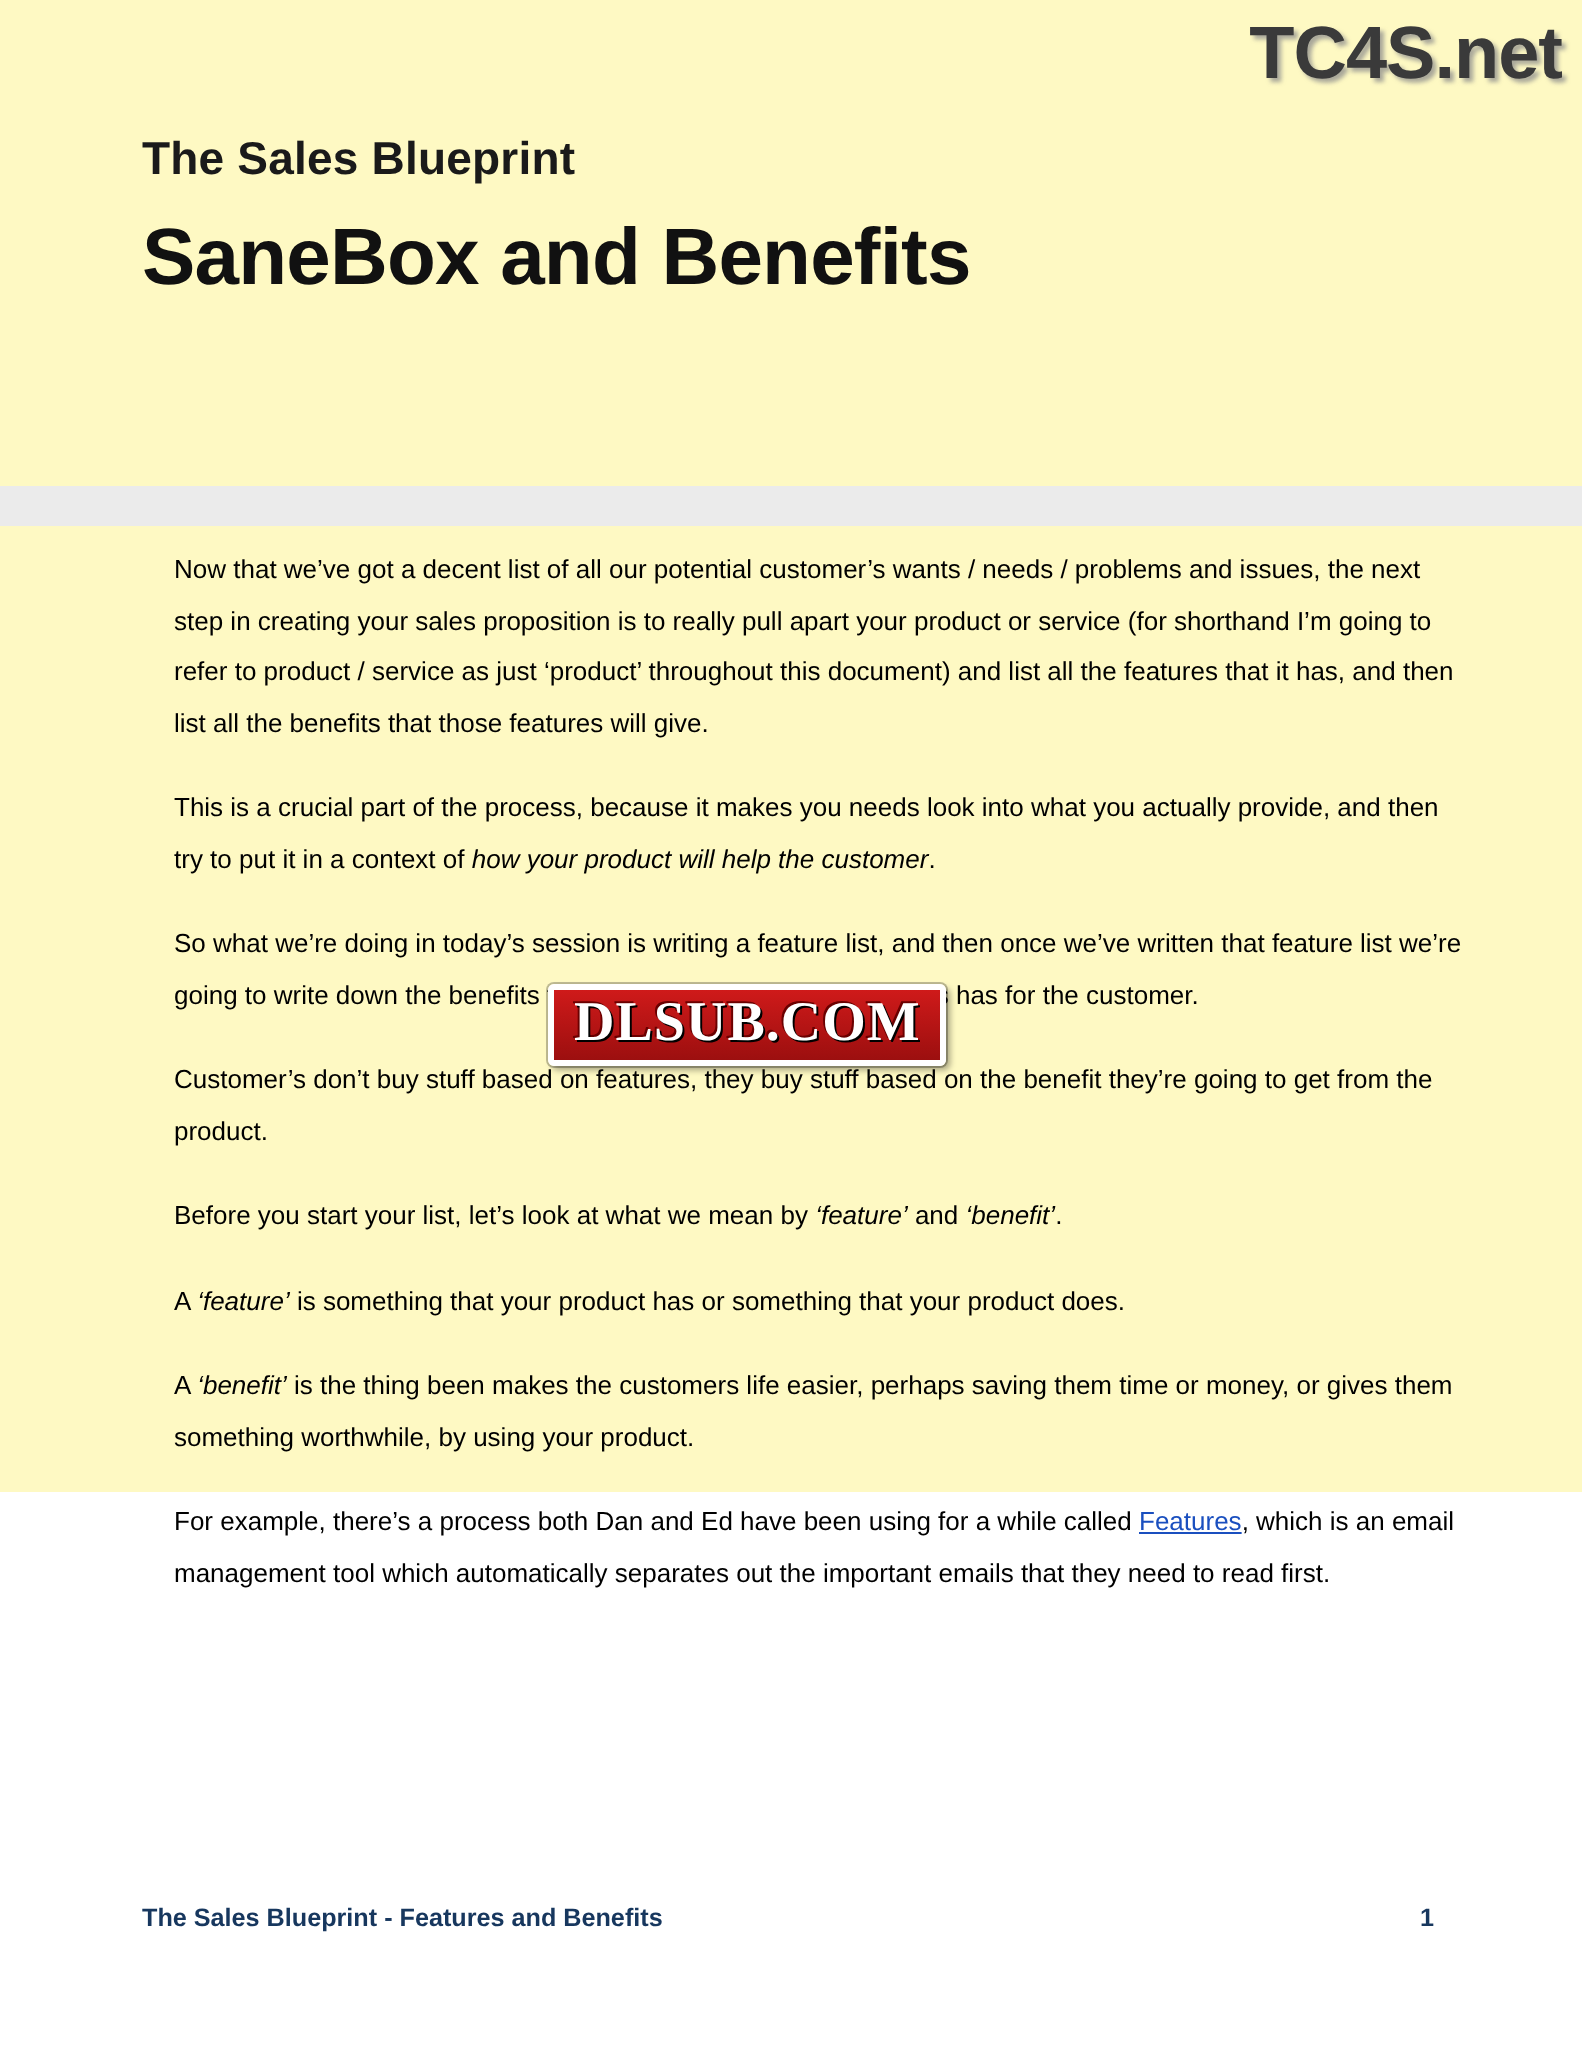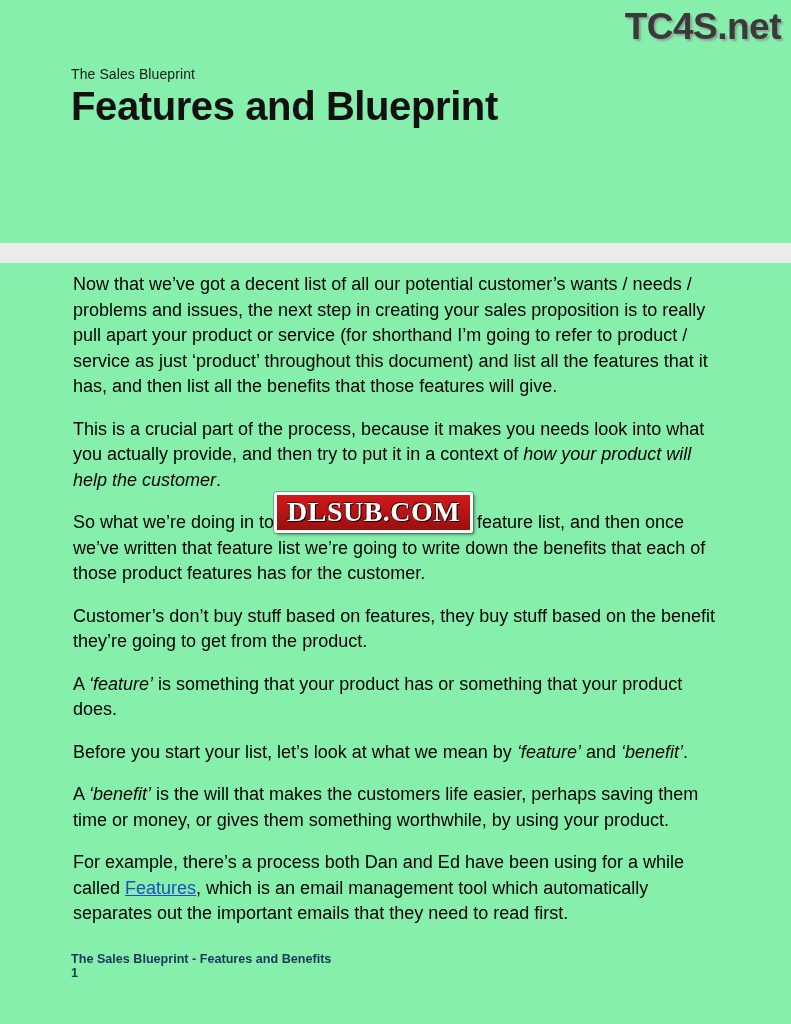--- a/index.html
+++ b/index.html
@@ -13,22 +13,22 @@
     position: relative;
     font-family: "Liberation Sans", sans-serif;
     overflow: hidden;
   }
 
   
   .page {
     position: absolute;
     left: 0; top: 0;
     width: 791px;
-    height: 1024px;
-    background: #86efac;
+    height: 746px;
+    background: #fef9c3;
     box-sizing: border-box;
   }
 
   
   .brand-topright {
     position: absolute;
     top: 6px;
     right: 10px;
     font-family: "Liberation Sans", sans-serif;
     font-weight: bold;
@@ -40,25 +40,25 @@
   }
 
   
   .header-block {
     position: absolute;
     left: 71px;
     top: 66px;
     width: 650px;
   }
   .doc-eyebrow {
-    font-size: 14px;
-    font-weight: normal;
+    font-size: 23px;
+    font-weight: bold;
     color: #1a1a1a;
     letter-spacing: 0.1px;
-    margin: 0 0 0 0;
+    margin: 0 0 12px 0;
     line-height: 1.2;
   }
   .doc-title {
     font-size: 40px;
     font-weight: bold;
     color: #111111;
     letter-spacing: -0.4px;
     margin: 0;
     line-height: 1.15;
   }
@@ -69,24 +69,24 @@
     left: 0;
     top: 243px;
     width: 791px;
     height: 20px;
     background: #ebebeb;
   }
 
   
   .body-copy {
     position: absolute;
-    left: 73px;
+    left: 87px;
     top: 272px;
     width: 646px;
-    font-size: 18px;
+    font-size: 13px;
     line-height: 25.5px;
     color: #000000;
   }
   .body-copy p {
     margin: 0 0 17px 0;
   }
   .body-copy p:last-child {
     margin-bottom: 0;
   }
   .it { font-style: italic; text-align: center; }
@@ -97,21 +97,20 @@
 
   
   .footer {
     position: absolute;
     left: 71px;
     top: 952px;
     width: 646px;
     display: flex;
     justify-content: space-between;
     align-items: baseline;
-    flex-direction: column;
   }
   .footer-left {
     font-size: 12.6px;
     font-weight: bold;
     color: #17375e;
   }
   .footer-right {
     font-size: 12.6px;
     font-weight: bold;
     color: #17375e;
@@ -155,47 +154,47 @@
 </style>
 </head>
 <body>
 
 <div class="page">
 
   <div class="brand-topright">TC4S.net</div>
 
   <div class="header-block">
     <div class="doc-eyebrow">The Sales Blueprint</div>
-    <h1 class="doc-title">Features and Blueprint</h1>
+    <h1 class="doc-title">SaneBox and Benefits</h1>
   </div>
 
   <div class="band"></div>
 
   <div class="body-copy">
 
     <p>Now that we’ve got a decent list of all our potential customer’s wants / needs / problems and issues, the next step in creating your sales proposition is to really pull apart your product or service (for shorthand I’m going to refer to product / service as just ‘product’ throughout this document) and list all the features that it has, and then list all the benefits that those features will give.</p>
 
     <p>
       <span>This is a crucial part of the process, because it makes you needs look into what you actually provide, and then try to put it in a context of </span><span class="it">how your product will help the customer</span><span>.</span>
     </p>
 
     <p>So what we’re doing in today’s session is writing a feature list, and then once we’ve written that feature list we’re going to write down the benefits that each of those product features has for the customer.</p>
 
     <p>Customer’s don’t buy stuff based on features, they buy stuff based on the benefit they’re going to get from the product.</p>
 
     <p>
+      <span>Before you start your list, let’s look at what we mean by </span><span class="it">‘feature’</span><span> and </span><span class="it">‘benefit’</span><span>.</span>
+    </p>
+
+    <p>
       <span>A </span><span class="it">‘feature’</span><span> is something that your product has or something that your product does.</span>
     </p>
 
     <p>
-      <span>Before you start your list, let’s look at what we mean by </span><span class="it">‘feature’</span><span> and </span><span class="it">‘benefit’</span><span>.</span>
-    </p>
-
-    <p>
-      <span>A </span><span class="it">‘benefit’</span><span> is the will that makes the customers life easier, perhaps saving them time or money, or gives them something worthwhile, by using your product.</span>
+      <span>A </span><span class="it">‘benefit’</span><span> is the thing been makes the customers life easier, perhaps saving them time or money, or gives them something worthwhile, by using your product.</span>
     </p>
 
     <p>
       <span>For example, there’s a process both Dan and Ed have been using for a while called </span><a href="#" class="lnk">Features</a><span>, which is an email management tool which automatically separates out the important emails that they need to read first.</span>
     </p>
 
 
   </div>
 
   <div class="footer">

